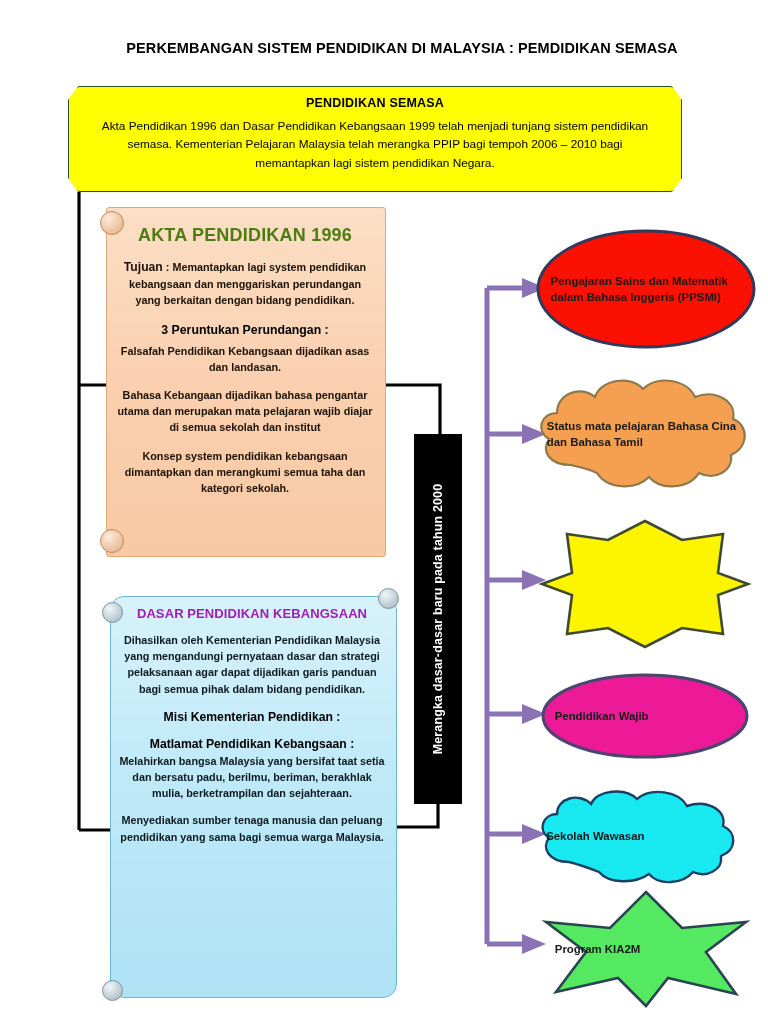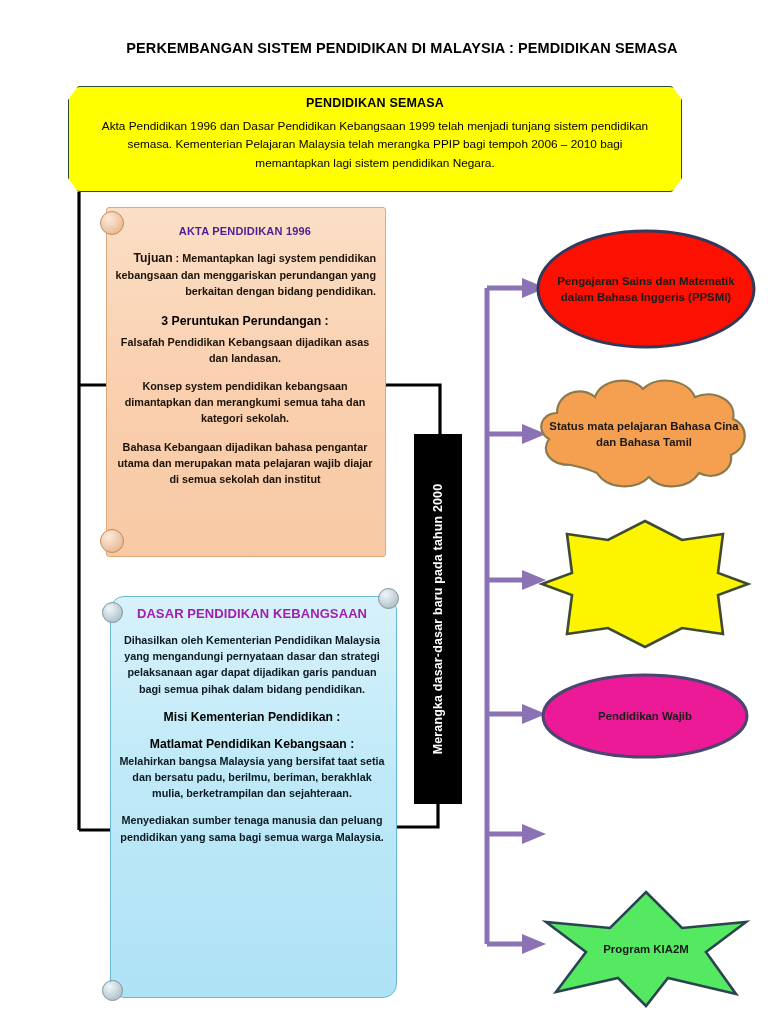--- a/index.html
+++ b/index.html
@@ -58,24 +58,24 @@
     position:absolute;width:22px;height:22px;border-radius:50%;
     background:radial-gradient(circle at 35% 30%,#fdeadb,#e2ab80);
     border:1px solid #c08a5d;
   }
   #akta .curl.tl{left:0px;top:4px;}
   #akta .curl.bl{left:0px;top:322px;}
   #akta .body{
     position:absolute;left:14px;top:10px;width:262px;
     text-align:center;color:#1a1008;
   }
-  #akta .h{font-size:11px;font-weight:bold;margin:8px 0 12px;letter-spacing:.2px;color:#4c1d95;}
+  #akta .h{font-size:18px;font-weight:bold;margin:8px 0 12px;letter-spacing:.2px;color:#4d7c0f;}
   #akta .sh{font-size:12.3px;font-weight:bold;margin:14px 0 6px;color:#000;}
   #akta p{margin:0 0 12px;font-size:10.8px;line-height:1.5;font-weight:bold;color:#1b1208;}
-  #akta p.lead{margin:0 0 12px;text-align:right;}
+  #akta p.lead{margin:0 8px 12px;}
   #akta .lead b{font-size:12.2px;}
 
   
   #dasar{
     position:absolute;left:100px;top:588px;width:300px;height:416px;
   }
   #dasar .paper{
     position:absolute;left:10px;top:8px;width:285px;height:400px;
     background:linear-gradient(180deg,#d7f2fb 0%,#bfe9f8 45%,#aee2f5 100%);
     border:1px solid #69b9d6;
@@ -106,21 +106,21 @@
     position:absolute;left:50%;top:50%;
     transform:translate(-50%,-50%) rotate(-90deg);
     transform-origin:center center;
     white-space:nowrap;
     color:#ffffff;font-size:12.4px;font-weight:bold;letter-spacing:.2px;
   }
 
   
   .node{position:absolute;display:flex;align-items:center;justify-content:center;}
   .node .lbl{
-    position:relative;z-index:2;text-align:center;
+    position:relative;z-index:2;text-align:left;
     font-size:11.4px;font-weight:bold;color:#1a1a1a;line-height:1.42;
     width:86%;
   }
   .node svg{position:absolute;left:0;top:0;}
 
   #n-ppsmi{left:535px;top:228px;width:222px;height:122px;}
   #n-bahasa{left:531px;top:373px;width:226px;height:122px;}
   #n-ppp{left:537px;top:518px;width:216px;height:132px;}
   #n-wajib{left:540px;top:672px;width:210px;height:88px;}
   #n-sekolah{left:531px;top:786px;width:216px;height:100px;}
@@ -177,22 +177,22 @@
     <div class="paper"></div>
     <div class="curl tl"></div>
     <div class="curl bl"></div>
     <div class="body">
       <div class="h">AKTA PENDIDIKAN 1996</div>
       <p class="lead">
         <b>Tujuan</b><span> : Memantapkan lagi system pendidikan kebangsaan dan menggariskan perundangan yang berkaitan dengan bidang pendidikan.</span>
       </p>
       <div class="sh">3 Peruntukan Perundangan :</div>
       <p>Falsafah Pendidikan Kebangsaan dijadikan asas dan landasan.</p>
+      <p>Bahasa Kebangaan dijadikan bahasa pengantar utama dan merupakan mata pelajaran wajib diajar di semua sekolah dan institut</p>
       <p>Konsep system pendidikan kebangsaan dimantapkan dan merangkumi semua taha dan kategori sekolah.</p>
-      <p>Bahasa Kebangaan dijadikan bahasa pengantar utama dan merupakan mata pelajaran wajib diajar di semua sekolah dan institut</p>
     </div>
   </div>
 
   <div id="dasar">
     <div class="paper"></div>
     <div class="knob tl"></div>
     <div class="knob tr"></div>
     <div class="knob bl"></div>
     <div class="body">
       <div class="h">DASAR PENDIDIKAN KEBANGSAAN</div>
@@ -228,20 +228,26 @@
     </svg>
   </div>
 
   <div class="node" id="n-wajib">
     <svg width="210" height="88" viewBox="0 0 210 88">
       <ellipse cx="105" cy="44" rx="102" ry="41" fill="#ec1a97" stroke="#4b4570" stroke-width="3"></ellipse>
     </svg>
     <div class="lbl">Pendidikan Wajib</div>
   </div>
 
+  <div class="node" id="n-sekolah">
+    <svg width="216" height="100" viewBox="0 0 216 100">
+      <path d="M38,76 C18,76 10,62 18,52 C6,44 12,28 26,28 C26,12 48,6 60,18 C66,4 94,1 106,13 C120,1 148,5 156,20 C176,13 196,24 192,40 C206,46 206,64 190,70 C192,84 176,92 162,86 C152,98 128,100 118,88 C104,98 78,98 68,86 C58,82 46,78 38,76 Z" fill="#18e8ef" stroke="#1c3f63" stroke-width="2.4"></path>
+    </svg>
+    <div class="lbl">Sekolah Wawasan</div>
+  </div>
 
   <div class="node" id="n-kia2m">
     <svg width="212" height="118" viewBox="0 0 212 118">
       <polygon points="106,2 142,38 206,32 166,62 196,104 128,88 106,116 78,88 16,102 46,62 6,32 70,38" fill="#55e962" stroke="#2b4452" stroke-width="2.6"></polygon>
     </svg>
     <div class="lbl">Program KIA2M</div>
   </div>
 
 </div>
 

